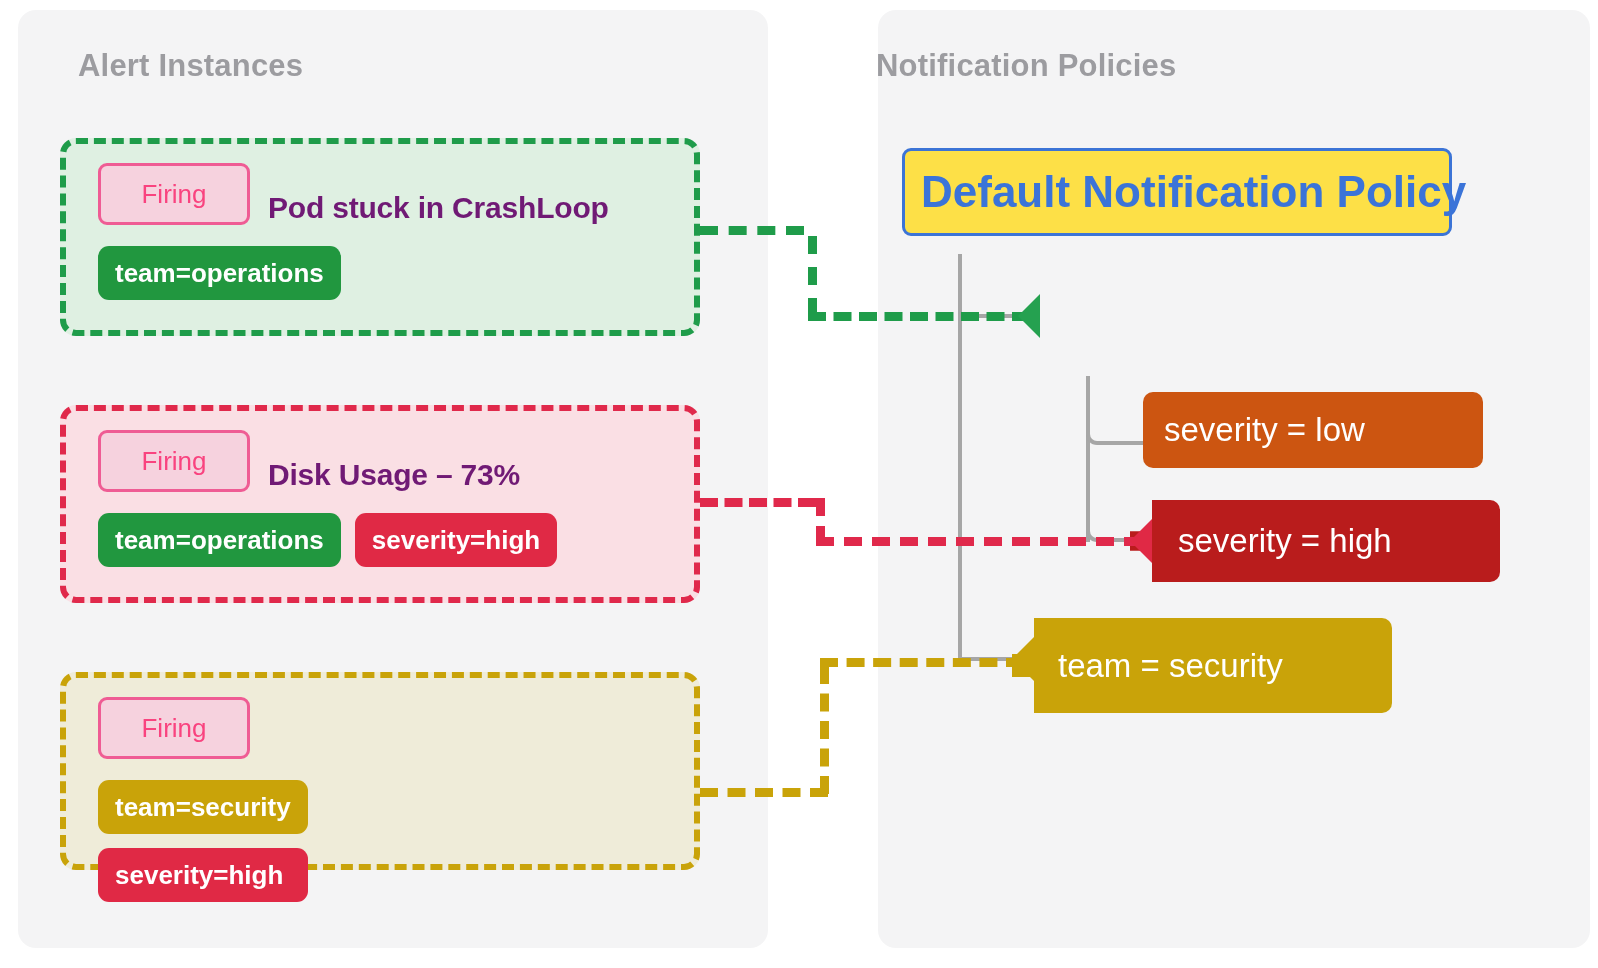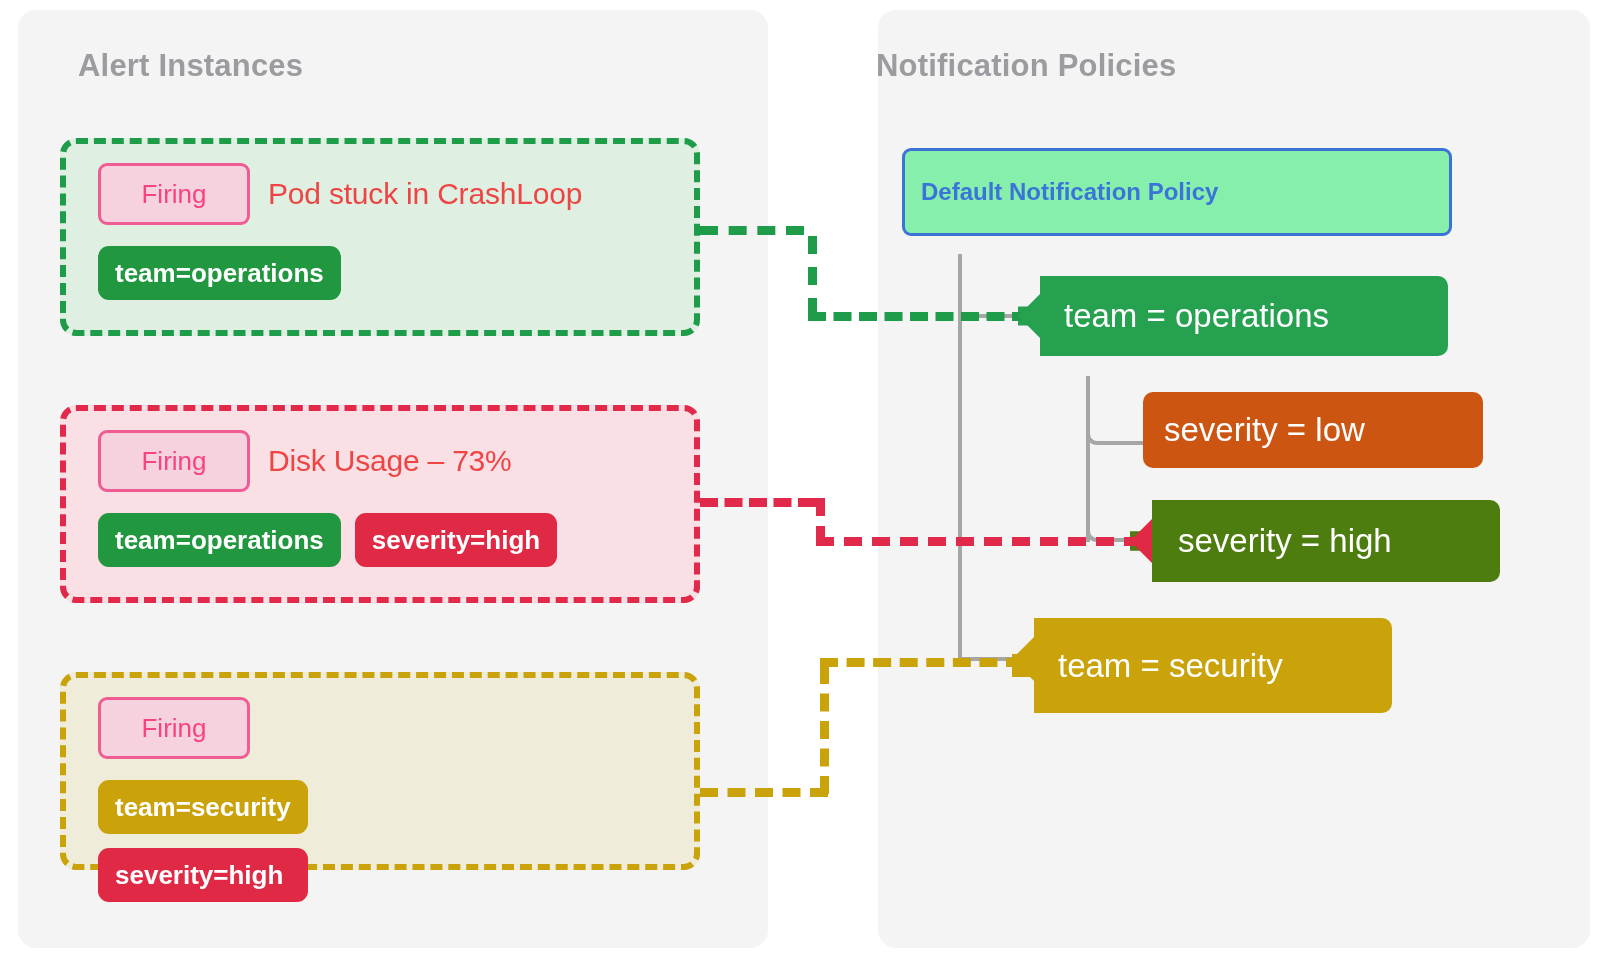--- a/index.html
+++ b/index.html
@@ -43,42 +43,42 @@
   .alert-card {
     position: absolute;
     border-style: dashed;
     border-width: 6px;
     border-radius: 16px;
     box-sizing: border-box;
   }
   .alert-card-head {
     position: absolute;
     display: flex;
-    align-items: center;
+    align-items: flex-end;
     gap: 18px;
     white-space: nowrap;
   }
   .firing-badge {
     display: inline-flex;
     align-items: center;
     justify-content: center;
     box-sizing: border-box;
     width: 152px;
     height: 62px;
     border: 3px solid #ef5c94;
     background: #f6d2de;
     border-radius: 9px;
     color: #f9437f;
     font-size: 26px;
     font-weight: 400;
   }
   .alert-title {
     font-size: 30px;
-    font-weight: 400;
-    color: #ef4444;
+    font-weight: 700;
+    color: #701a75;
     letter-spacing: -0.2px;
   }
   .chips-row {
     position: absolute;
     display: flex;
     gap: 14px;
   }
   .chip {
     display: inline-flex;
     align-items: center;
@@ -92,24 +92,24 @@
   }
 
   
   .policy-root {
     position: absolute;
     box-sizing: border-box;
     display: flex;
     align-items: center;
     padding: 0 16px;
     border: 3px solid #3c74d6;
-    background: #86efac;
+    background: #fde047;
     border-radius: 9px;
     color: #3b74d8;
-    font-size: 24px;
+    font-size: 44px;
     font-weight: 700;
     white-space: nowrap;
   }
   .policy-pill {
     position: absolute;
     display: flex;
     align-items: center;
     box-sizing: border-box;
     border-radius: 10px;
     color: #ffffff;
@@ -195,25 +195,24 @@
 
   <div class="tree-line" style="left:958px; top:254px; width:4px; height:410px;"></div>
 
   <div class="tree-line" style="left:958px; top:314px; width:72px; height:4px;"></div>
   <div class="tree-line" style="left:958px; top:657px; width:66px; height:4px;"></div>
 
   <div class="tree-line" style="left:1086px; top:376px; width:4px; height:166px;"></div>
   <div class="tree-elbow" style="left:1086px; top:400px; width:60px; height:45px;"></div>
   <div class="tree-elbow" style="left:1086px; top:500px; width:56px; height:42px;"></div>
 
-  <div class="policy-pill notched" style="left:1018px; top:276px; width:430px; height:80px; background:#25a150; padding-left:46px;">team = operations</div>
 
   <div class="policy-pill" style="left:1143px; top:392px; width:340px; height:76px; background:#cc5511; padding-left:21px;">severity = low</div>
 
-  <div class="policy-pill notched" style="left:1130px; top:500px; width:370px; height:82px; background:#4d7c0f; padding-left:48px;">severity = high</div>
+  <div class="policy-pill notched" style="left:1130px; top:500px; width:370px; height:82px; background:#b91c1c; padding-left:48px;">severity = high</div>
 
   <div class="policy-pill notched" style="left:1012px; top:618px; width:380px; height:95px; background:#c9a309; padding-left:46px;">team = security</div>
 
   <div class="conn h" style="left:700px; top:226px; width:104px; border-top-color:#1f9c4a;"></div>
   <div class="conn elbow" style="left:795px; top:226px; width:22px; height:28px;
               border-color:#1f9c4a; border-right-style:none; border-bottom-style:none;
               border-top-left-radius:0; border-top-right-radius:14px; border-top-style:none;
               border-left-style:none;"></div>
   <div class="conn v" style="left:808px; top:236px; height:80px; border-left-color:#1f9c4a;"></div>
   <div class="conn h" style="left:808px; top:312px; width:222px; border-top-color:#1f9c4a;"></div>

